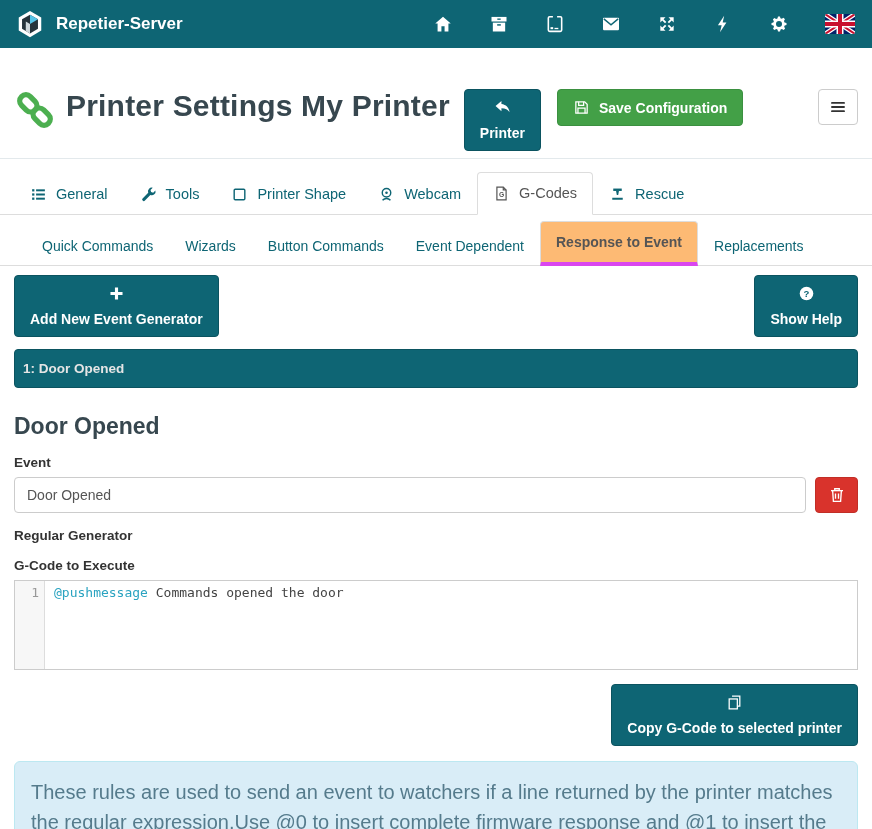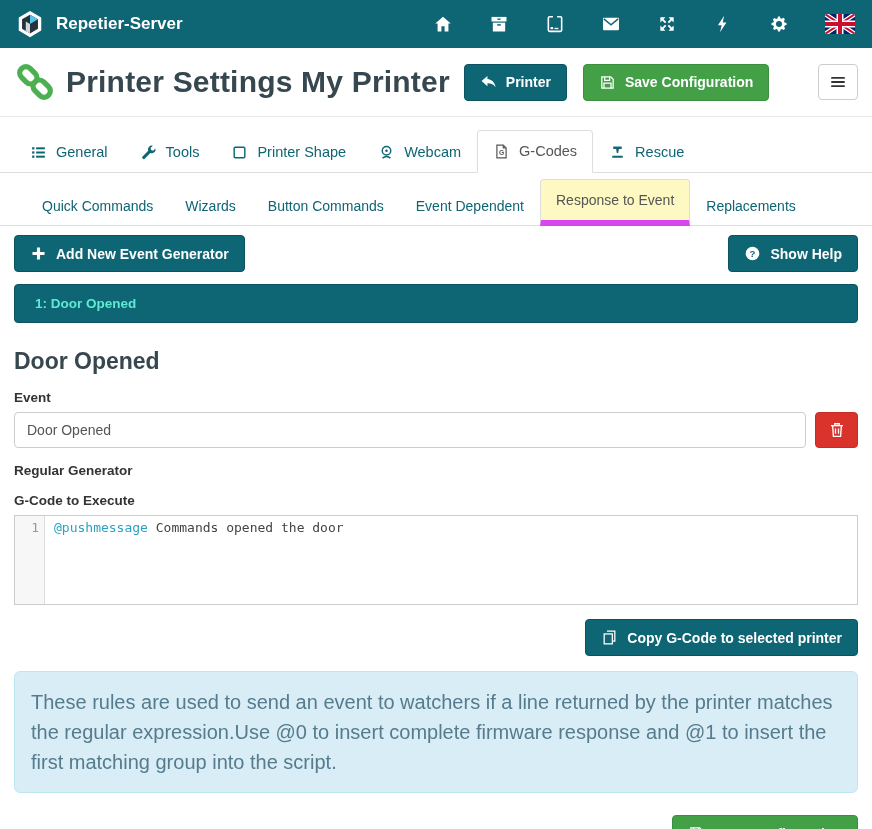--- a/index.html
+++ b/index.html
@@ -15,56 +15,56 @@
   
   .navbar{height:48px; background:var(--teal); display:flex; align-items:center;
     justify-content:space-between; padding:4px 15px;}
   .brand{display:flex; align-items:center; gap:11px; color:#fff; font-size:17px; font-weight:bold;}
   .logo{width:30px; height:30px;}
   .nav-icons{display:flex; align-items:center; gap:36px; margin-right:2px;}
   .nav-ic{width:20px; height:20px; cursor:pointer;}
   .flag{width:30px; height:20px; border-radius:2px; overflow:hidden;}
 
   
-  .pagehead{display:flex; align-items:center; padding:13px 14px 13px; border-bottom:1px solid #e3e9ec;}
+  .pagehead{display:flex; align-items:flex-start; padding:13px 14px 7px; border-bottom:1px solid #e3e9ec;margin-top:28px;}
   .chain{width:42px; height:42px; margin-right:10px;}
   .pagetitle{font-size:30px; font-weight:bold; color:var(--text-dark); letter-spacing:.2px;}
   .btn{display:inline-flex; align-items:center; gap:9px; border:1px solid transparent;
     border-radius:4px; font-size:14px; font-weight:bold; color:#fff; padding:9px 15px;
     cursor:pointer; font-family:inherit; white-space:nowrap;}
   .btn svg{width:17px; height:17px;}
-  .btn-teal{background:var(--teal); border-color:var(--teal-dark);}
+  .btn-teal{background:var(--teal); border-color:var(--teal-dark);flex-direction:column;}
   .btn-green{background:var(--green); border-color:var(--green-border);}
   .btn-hamb{background:#fff; border:1px solid #ccc; border-radius:4px; padding:8px 10px; cursor:pointer;}
   .btn-hamb svg{width:18px; height:18px;}
   .pagehead .btn-teal{margin-left:14px;}
   .pagehead .btn-green{margin-left:16px;}
   .pagehead .btn-hamb{margin-left:auto;}
 
   
   .tabs{display:flex; align-items:flex-end; border-bottom:1px solid var(--tab-border);
     padding:0 14px; margin-top:13px;}
   .tab{display:flex; gap:9px; padding:12px 15px; color:var(--teal);
     font-size:14.5px; cursor:pointer; border:1px solid transparent; border-bottom:none;
     border-radius:4px 4px 0 0; margin-bottom:-1px;}
   .tab svg{width:17px; height:17px;}
   .tab.active{color:#555; background:#fff; border-color:var(--tab-border);
     border-bottom:1px solid #fff;}
   .subtabs{display:flex; align-items:flex-end; border-bottom:1px solid var(--tab-border);
     padding:0 26px; margin-top:6px;}
   .subtab{padding:12px 15px; color:var(--teal); font-size:14px; cursor:pointer;
     border:1px solid transparent; border-bottom:none; border-radius:4px 4px 0 0; margin-bottom:-1px;}
-  .subtab.active{color:#555; background:#fef9c3; border-color:var(--tab-border); border-bottom:6px solid #d946ef;}
+  .subtab.active{color:#555; background:#fdba74; border-color:var(--tab-border); border-bottom:4px solid #d946ef;font-weight:bold;}
 
   
   .actions{display:flex; justify-content:space-between; margin:9px 14px 12px;}
 
   
-  .panelbar{margin:2px 14px 0; background:var(--teal); color:#5eead4; font-size:13.5px;
-    font-weight:bold; padding:11px 20px; border-radius:4px; border:1px solid var(--teal-dark); cursor:pointer;}
+  .panelbar{margin:2px 14px 0; background:var(--teal); color:#e5e5e5; font-size:13.5px;
+    font-weight:bold; padding:11px 8px; border-radius:4px; border:1px solid var(--teal-dark); cursor:pointer;}
   .h2{margin:25px 14px 2px; font-size:23px; font-weight:bold; color:var(--text-dark);}
 
   
   .grp{margin:0 14px;}
   .lbl{display:block; font-size:13.5px; font-weight:bold; color:var(--label); margin:15px 0 7px;}
   .inp{width:100%; height:36px; border:1px solid #ccc; border-radius:4px; padding:6px 12px;
     font-size:14px; color:#555; font-family:inherit; background:#fff;}
   .evrow{display:flex; gap:9px;}
   .evrow .inp{flex:1;}
   .del-btn{width:43px; height:36px; flex:none; background:var(--red); border:1px solid #c12e26;

